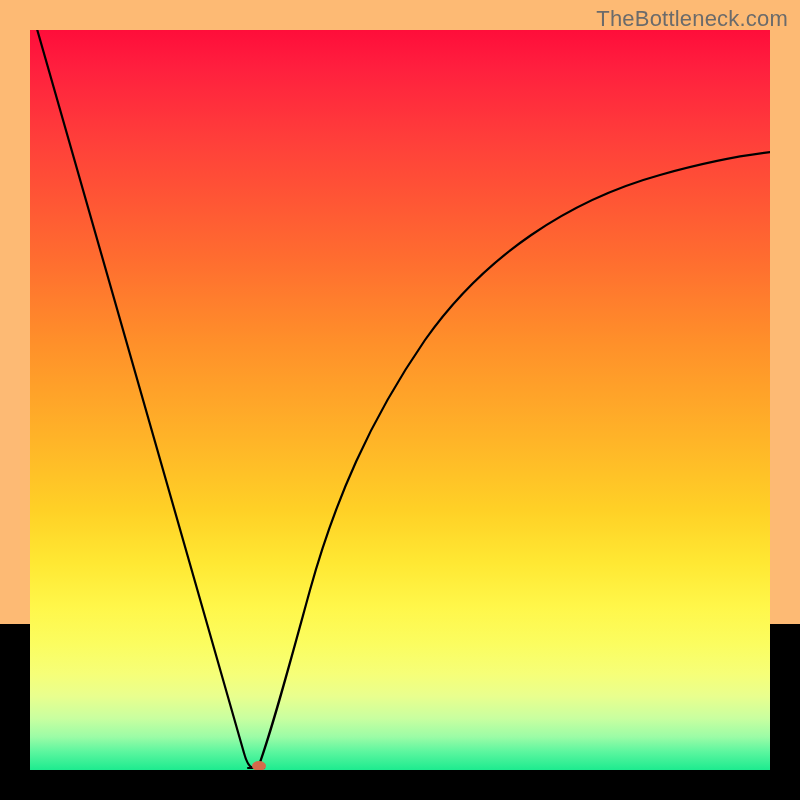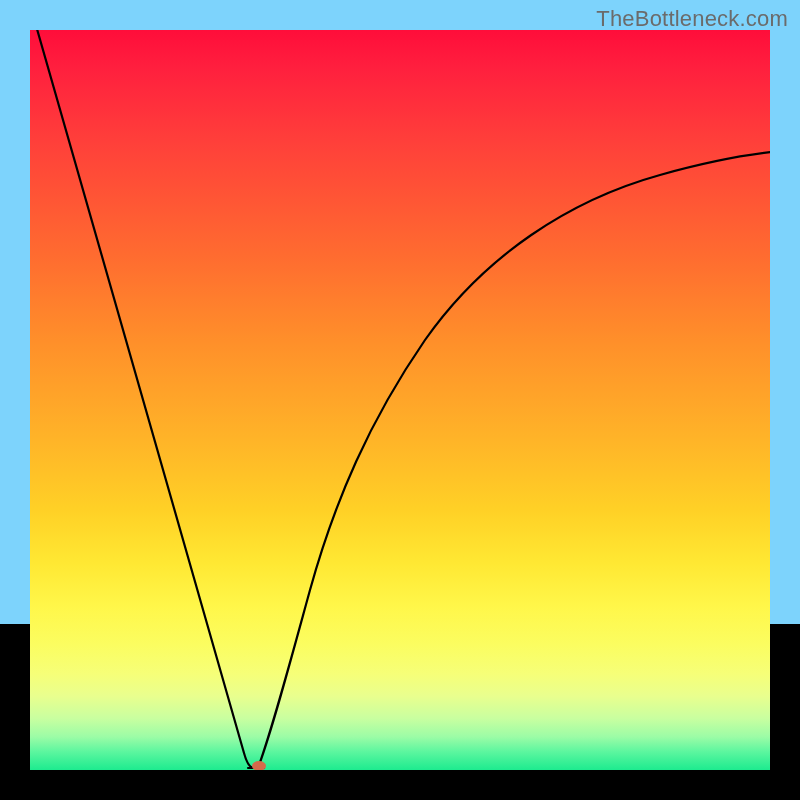--- a/index.html
+++ b/index.html
@@ -8,21 +8,21 @@
     width: 800px;
     height: 800px;
     overflow: hidden;
     background: #000;
     font-family: Arial, Helvetica, sans-serif;
   }
   .frame {
     position: relative;
     width: 800px;
     height: 624px;
-    background: #7dd3fc;
+    background: #fdba74;
   }
   .plot {
     position: absolute;
     left: 30px;
     top: 30px;
     width: 740px;
     height: 740px;
     
     background: linear-gradient(to bottom,
       #ff0d3a 0%,

